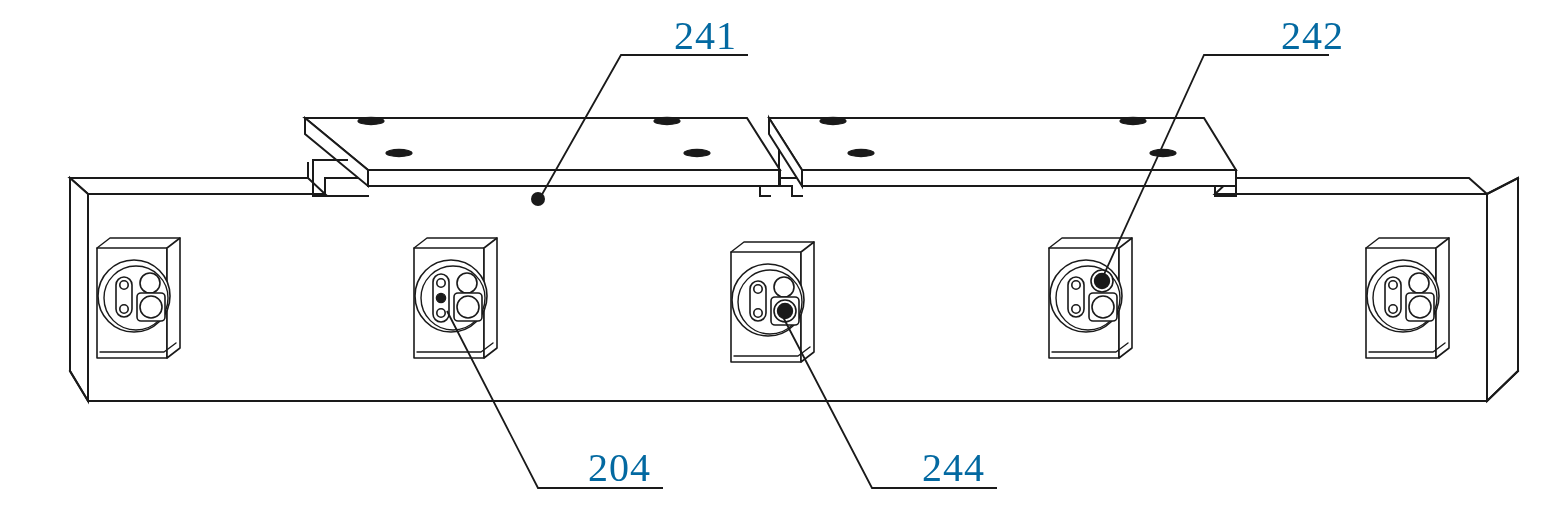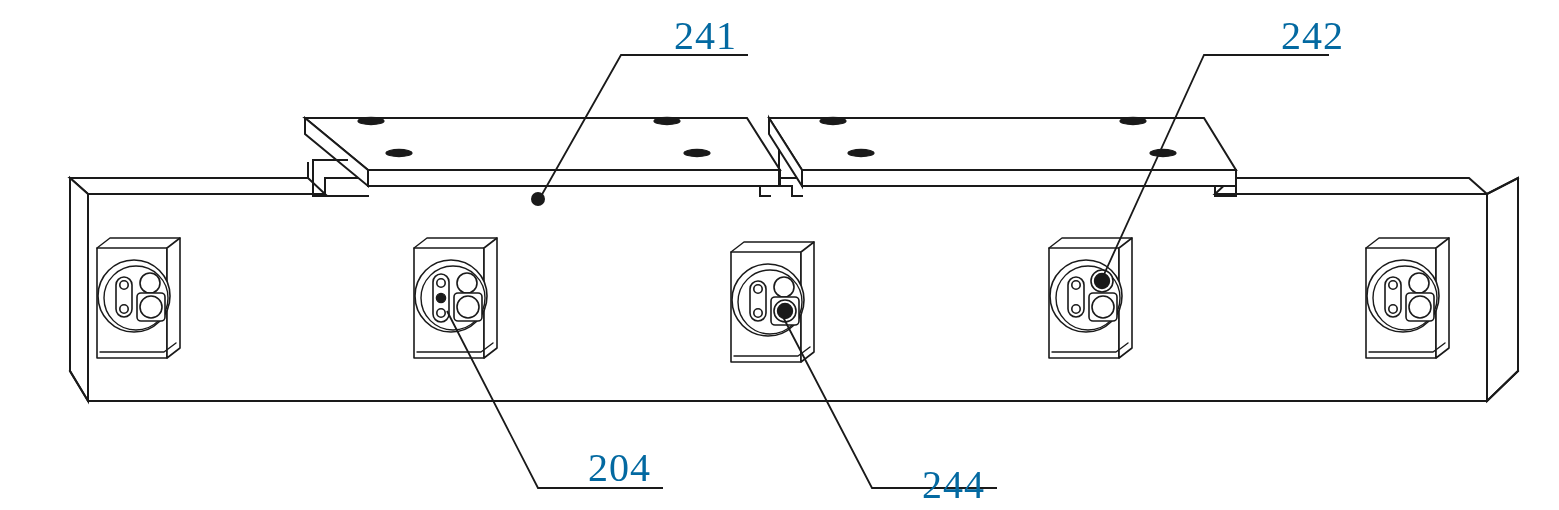--- a/index.html
+++ b/index.html
@@ -85,21 +85,21 @@
     font-size: 40px;
     line-height: 1;
     color: #0369a1;
     letter-spacing: 1px;
     white-space: nowrap;
     user-select: none;
   }
   #label-241 { left: 674px; top: 16px; }
   #label-242 { left: 1259px; top: 16px; margin-left: 22px; }
   #label-243 { left: 588px; top: 448px; }
-  #label-244 { left: 922px; top: 465px; text-align: center; }
+  #label-244 { left: 922px; top: 448px; text-align: center; }
 </style>
 </head>
 <body>
 
 <div id="figure-root">
 
   <svg id="figure-svg" viewBox="0 0 1559 510">
 
     <g>
 

